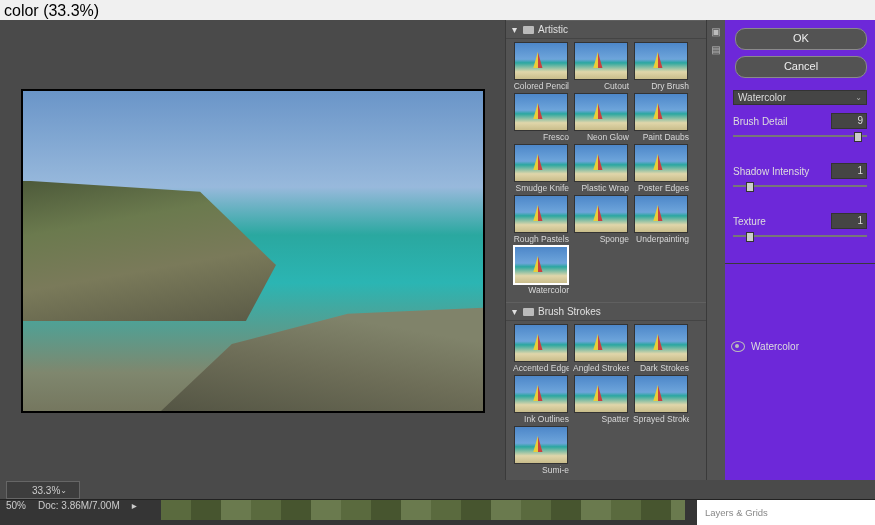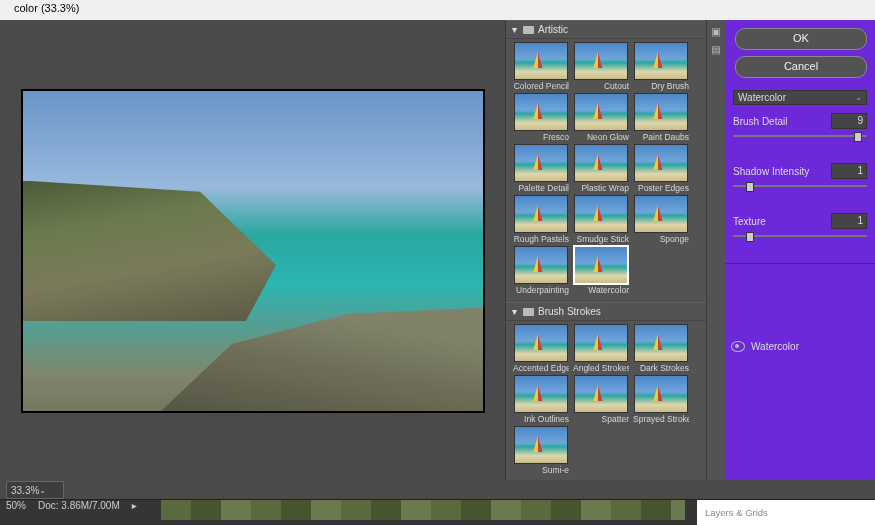--- a/index.html
+++ b/index.html
@@ -1,16 +1,16 @@
 <!DOCTYPE html>
 <html><head>
 <meta charset="utf-8">
 <style>
   html,body{margin:0;padding:0;width:875px;height:525px;background:#4a4a4a;font-family:"Segoe UI",Tahoma,sans-serif;font-size:10px;color:#ddd;overflow:hidden}
-  .titlebar{height:20px;background:#f0f0f0;color:#000;font-size:11px;padding:2px 14px;border-bottom:1px solid #888}
+  .titlebar{height:20px;background:#f0f0f0;color:#000;font-size:16px;padding:2px 4px;border-bottom:1px solid #888}
   .workspace{position:absolute;top:20px;left:0;right:0;bottom:45px;display:flex;background:#4a4a4a}
   .canvas-area{flex:1;background:#4a4a4a;position:relative}
   .canvas{position:absolute;top:70px;left:22px;width:460px;height:320px;background:linear-gradient(to bottom,#6a95c8 0%,#98b9dc 30%,#2aa8a0 45%,#2bb5b3 60%,#7f876e 88%,#75775f 100%);border:1px solid #000;box-shadow:0 0 0 1px #000}
   .canvas::before{content:"";position:absolute;left:0;top:28%;width:55%;height:44%;background:linear-gradient(170deg,#4d5a3a 0%,#6b7a4e 30%,#7a7a5a 60%,#5a5a46 100%);clip-path:polygon(0 0,70% 8%,100% 60%,88% 100%,0 100%)}
   .canvas::after{content:"";position:absolute;right:0;bottom:0;width:70%;height:38%;background:linear-gradient(10deg,#545544 0%,#6e6e58 40%,#80836a 70%);clip-path:polygon(0 100%,22% 45%,58% 20%,100% 15%,100% 100%)}
   .gallery-panel{width:200px;background:#535353;border-left:1px solid #3a3a3a;border-right:1px solid #3a3a3a;overflow-y:auto}
   .gcat{padding:3px 6px;background:#535353;border-top:1px solid #606060;border-bottom:1px solid #444;font-size:10px;color:#e0e0e0;cursor:default;display:flex;align-items:center;gap:4px}
   .gcat .tri{display:inline-block;width:7px}
   .gcat .fld{width:11px;height:8px;background:#bbb;border-radius:1px;display:inline-block}
   .thumbs{display:flex;flex-wrap:wrap;padding:2px 2px 6px 6px}
@@ -32,21 +32,21 @@
   .knob{position:absolute;top:-3px;width:6px;height:8px;background:#ccc;border:1px solid #333}
   .layers{margin-top:auto;border-top:1px solid #3a3a3a;padding-top:70px}
   .laybar{height:20px;padding:2px 6px;display:flex;align-items:center;gap:6px;font-size:10px;color:#ddd}
   .eye{width:12px;height:9px;border:1px solid #bbb;border-radius:50%;position:relative}
   .eye::after{content:"";position:absolute;left:3px;top:2px;width:4px;height:4px;background:#bbb;border-radius:50%}
   .layft{height:24px;border-top:1px solid #444;display:flex;justify-content:flex-end;align-items:center;gap:8px;padding-right:8px}
   .layft .ic{width:12px;height:12px;border:1px solid #aaa;font-size:9px;line-height:10px;text-align:center;color:#aaa}
   .between{width:18px;background:#535353;display:flex;flex-direction:column;align-items:center;padding-top:6px;gap:6px}
   .between .ic{width:12px;height:12px;font-size:10px;color:#bbb;text-align:center}
   .statusbar{position:absolute;left:0;right:0;bottom:25px;height:20px;background:#4a4a4a;display:flex;align-items:center;gap:8px;padding-left:6px;font-size:10px;color:#ccc}
-  .zoomdd{width:48px;height:16px;background:#3d3d3d;border:1px solid #666;display:flex;justify-content:flex-start;align-items:center;padding:0 4px}
+  .zoomdd{width:48px;height:16px;background:#3d3d3d;border:1px solid #666;display:flex;justify-content:flex-end;align-items:center;padding:0 12px}
   .footer{position:absolute;left:0;right:0;bottom:0;height:25px;background:#353535;display:flex;align-items:flex-start;padding-left:6px;gap:12px;font-size:10px;color:#ccc;border-top:1px solid #222}
   .footer .strip{flex:1;height:20px;margin-left:12px;background:repeating-linear-gradient(90deg,#5a6a3e 0 30px,#47552f 30px 60px,#6a7a4e 60px 90px)}
   .rfoot{width:170px;height:100%;background:#ffffff;color:#888;display:flex;align-items:center;padding-left:8px;font-size:9.5px}
   ::-webkit-scrollbar{width:10px}::-webkit-scrollbar-track{background:#454545}::-webkit-scrollbar-thumb{background:#6a6a6a}
 </style>
 </head>
 <body>
 
 <div class="titlebar">
   <span>color (33.3%)</span>
@@ -84,37 +84,33 @@
         <div class="thumb">
           <div class="img"></div>
           <div class="lbl">Neon Glow</div>
         </div>
         <div class="thumb">
           <div class="img"></div>
           <div class="lbl">Paint Daubs</div>
         </div>
         <div class="thumb">
           <div class="img"></div>
-          <div class="lbl">Palette Detail</div>
+          <div class="lbl">Smudge Knife</div>
         </div>
         <div class="thumb">
           <div class="img"></div>
           <div class="lbl">Plastic Wrap</div>
         </div>
         <div class="thumb">
           <div class="img"></div>
           <div class="lbl">Poster Edges</div>
         </div>
         <div class="thumb">
           <div class="img"></div>
           <div class="lbl">Rough Pastels</div>
-        </div>
-        <div class="thumb">
-          <div class="img"></div>
-          <div class="lbl">Smudge Stick</div>
         </div>
         <div class="thumb">
           <div class="img"></div>
           <div class="lbl">Sponge</div>
         </div>
         <div class="thumb">
           <div class="img"></div>
           <div class="lbl">Underpainting</div>
         </div>
         <div class="thumb sel">

